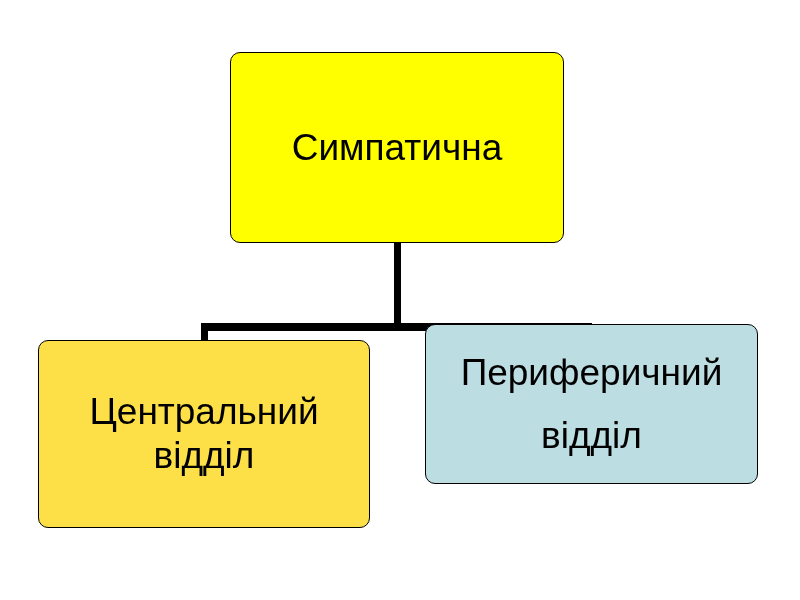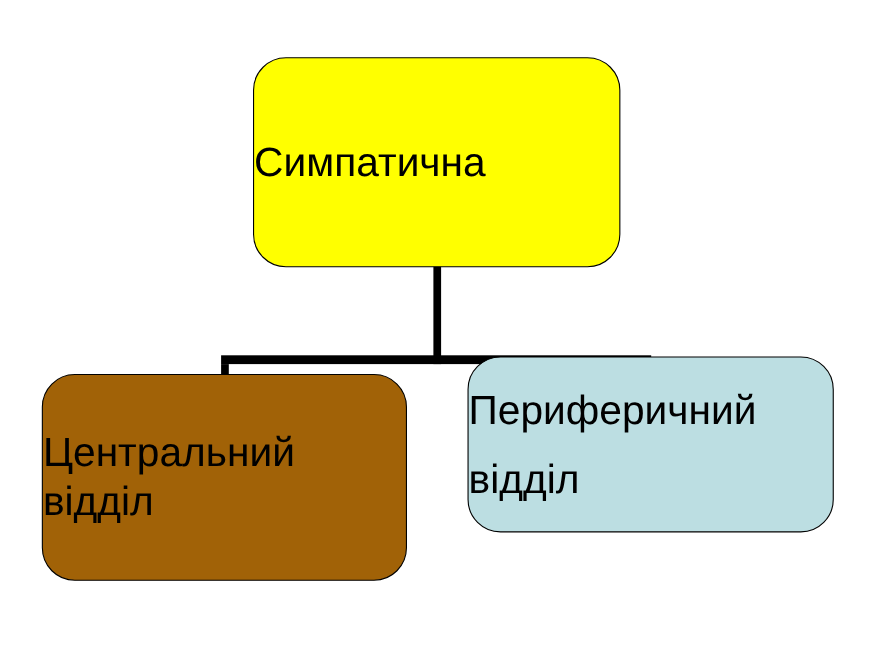--- a/index.html
+++ b/index.html
@@ -12,24 +12,24 @@
     width: 800px;
     height: 600px;
     background: #ffffff;
     overflow: hidden;
     font-family: "Liberation Sans", sans-serif;
   }
   .node {
     position: absolute;
     box-sizing: border-box;
     border: 1px solid #000000;
-    border-radius: 30px;
+    border-radius: 10px;
     display: flex;
     flex-direction: column;
-    align-items: flex-start;
+    align-items: center;
     justify-content: center;
     text-align: center;
     color: #000000;
     font-size: 37px;
     line-height: 44px;
   }
   .node .node-line {
     display: block;
     white-space: nowrap;
   }
@@ -88,21 +88,21 @@
 
   <div class="connector connector-trunk" style="background: rgb(0, 0, 0);"></div>
   <div class="connector connector-crossbar" style="background: rgb(0, 0, 0);"></div>
   <div class="connector connector-drop-left" style="background: rgb(0, 0, 0);"></div>
   <div class="connector connector-drop-right" style="background: rgb(0, 0, 0);"></div>
 
   <div class="node node-root" style="background: rgb(255, 255, 0);">
     <span class="node-line">Симпатична</span>
   </div>
 
-  <div class="node node-child-left" style="background: #a16207;">
+  <div class="node node-child-left" style="background: #fde047;">
     <span class="node-line">Центральний</span>
     <span class="node-line">відділ</span>
   </div>
 
   <div class="node node-child-right" style="background: rgb(188, 222, 226);">
     <span class="node-line">Периферичний</span>
     <span class="node-line">відділ</span>
   </div>
 
 </div>

